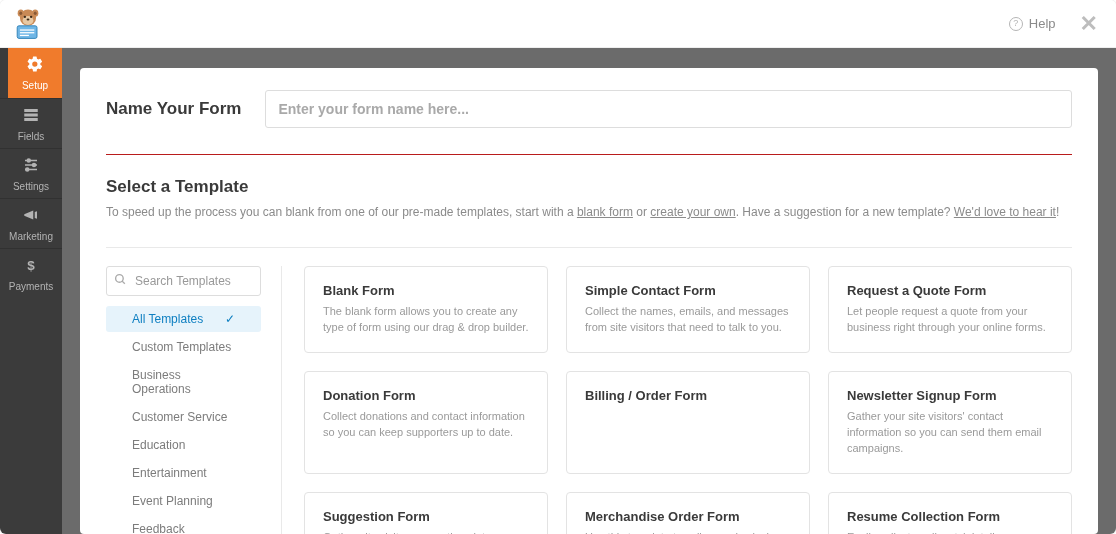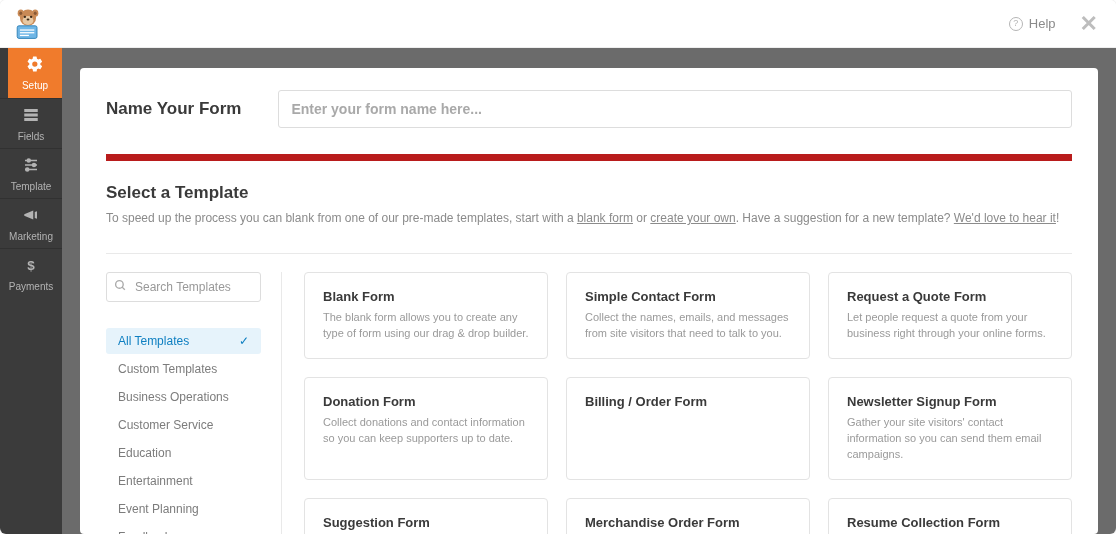--- a/index.html
+++ b/index.html
@@ -71,23 +71,23 @@
   .panel {
     background: #fff;
     border-radius: 4px;
     height: 100%;
     padding: 22px 26px 0 26px;
     overflow-y: auto;
   }
   .name-row {
     display: flex;
     align-items: center;
-    gap: 37px;
+    gap: 24px;
     padding-bottom: 26px;
-    border-bottom: 7px solid #b91c1c;
+    border-bottom: 1px solid #b91c1c;
   }
   .name-label {
     font-size: 17px;
     font-weight: 600;
     color: #3a3a3a;
   }
   .name-input {
     flex: 1;
     height: 38px;
     border: 1px solid #ddd;
@@ -122,21 +122,21 @@
     padding-top: 18px;
   }
   .left-col {
     width: 176px;
     flex-shrink: 0;
     padding-right: 20px;
     border-right: 1px solid #e9e9e9;
   }
   .search-wrap {
     position: relative;
-    margin-bottom: 26px;
+    margin-bottom: 10px;
     text-decoration: underline;
   }
   .search-input {
     width: 100%;
     height: 30px;
     border: 1px solid #ddd;
     border-radius: 3px;
     padding: 0 8px 0 28px;
     font-size: 12px;
     color: #555;
@@ -148,21 +148,21 @@
     left: 8px; top: 50%; transform: translateY(-50%);
     color: #aaa;
   }
   .cat-list { list-style: none; }
   .cat-item {
     display: flex;
     align-items: center;
     justify-content: space-between;
     font-size: 12px;
     color: #7c7c7c;
-    padding: 6px 12px;
+    padding: 6px 26px;
     border-radius: 3px;
     cursor: pointer;
     margin-bottom: 2px;
   }
   .cat-item.active {
     background: #e6f3fb;
     color: #0e7fc1;
     font-weight: 500;
   }
   .cat-item .check { color:#0e7fc1; font-size: 12px; }
@@ -243,21 +243,21 @@
         </div>
         <div class="side-item">
           <span class="ico"><svg width="18" height="18" viewBox="0 0 24 24" fill="none" stroke="currentColor" stroke-width="2">
               <line x1="4" y1="6" x2="20" y2="6"></line>
               <circle cx="9" cy="6" r="2" fill="currentColor"></circle>
               <line x1="4" y1="12" x2="20" y2="12"></line>
               <circle cx="16" cy="12" r="2" fill="currentColor"></circle>
               <line x1="4" y1="18" x2="20" y2="18"></line>
               <circle cx="7" cy="18" r="2" fill="currentColor"></circle>
             </svg></span>
-          <span>Template</span>
+          <span>Settings</span>
         </div>
         <div class="side-item">
           <span class="ico"><svg width="18" height="18" viewBox="0 0 24 24" fill="currentColor">
               <path d="M3 11v2l12 5V6L3 11zm14-3v8l3 1V7l-3 1z"></path>
             </svg></span>
           <span>Marketing</span>
         </div>
         <div class="side-item">
           <span class="ico"><svg width="18" height="18" viewBox="0 0 24 24" fill="currentColor">
               <text x="12" y="18" text-anchor="middle" font-size="18" font-family="Arial" font-weight="bold">$</text>

